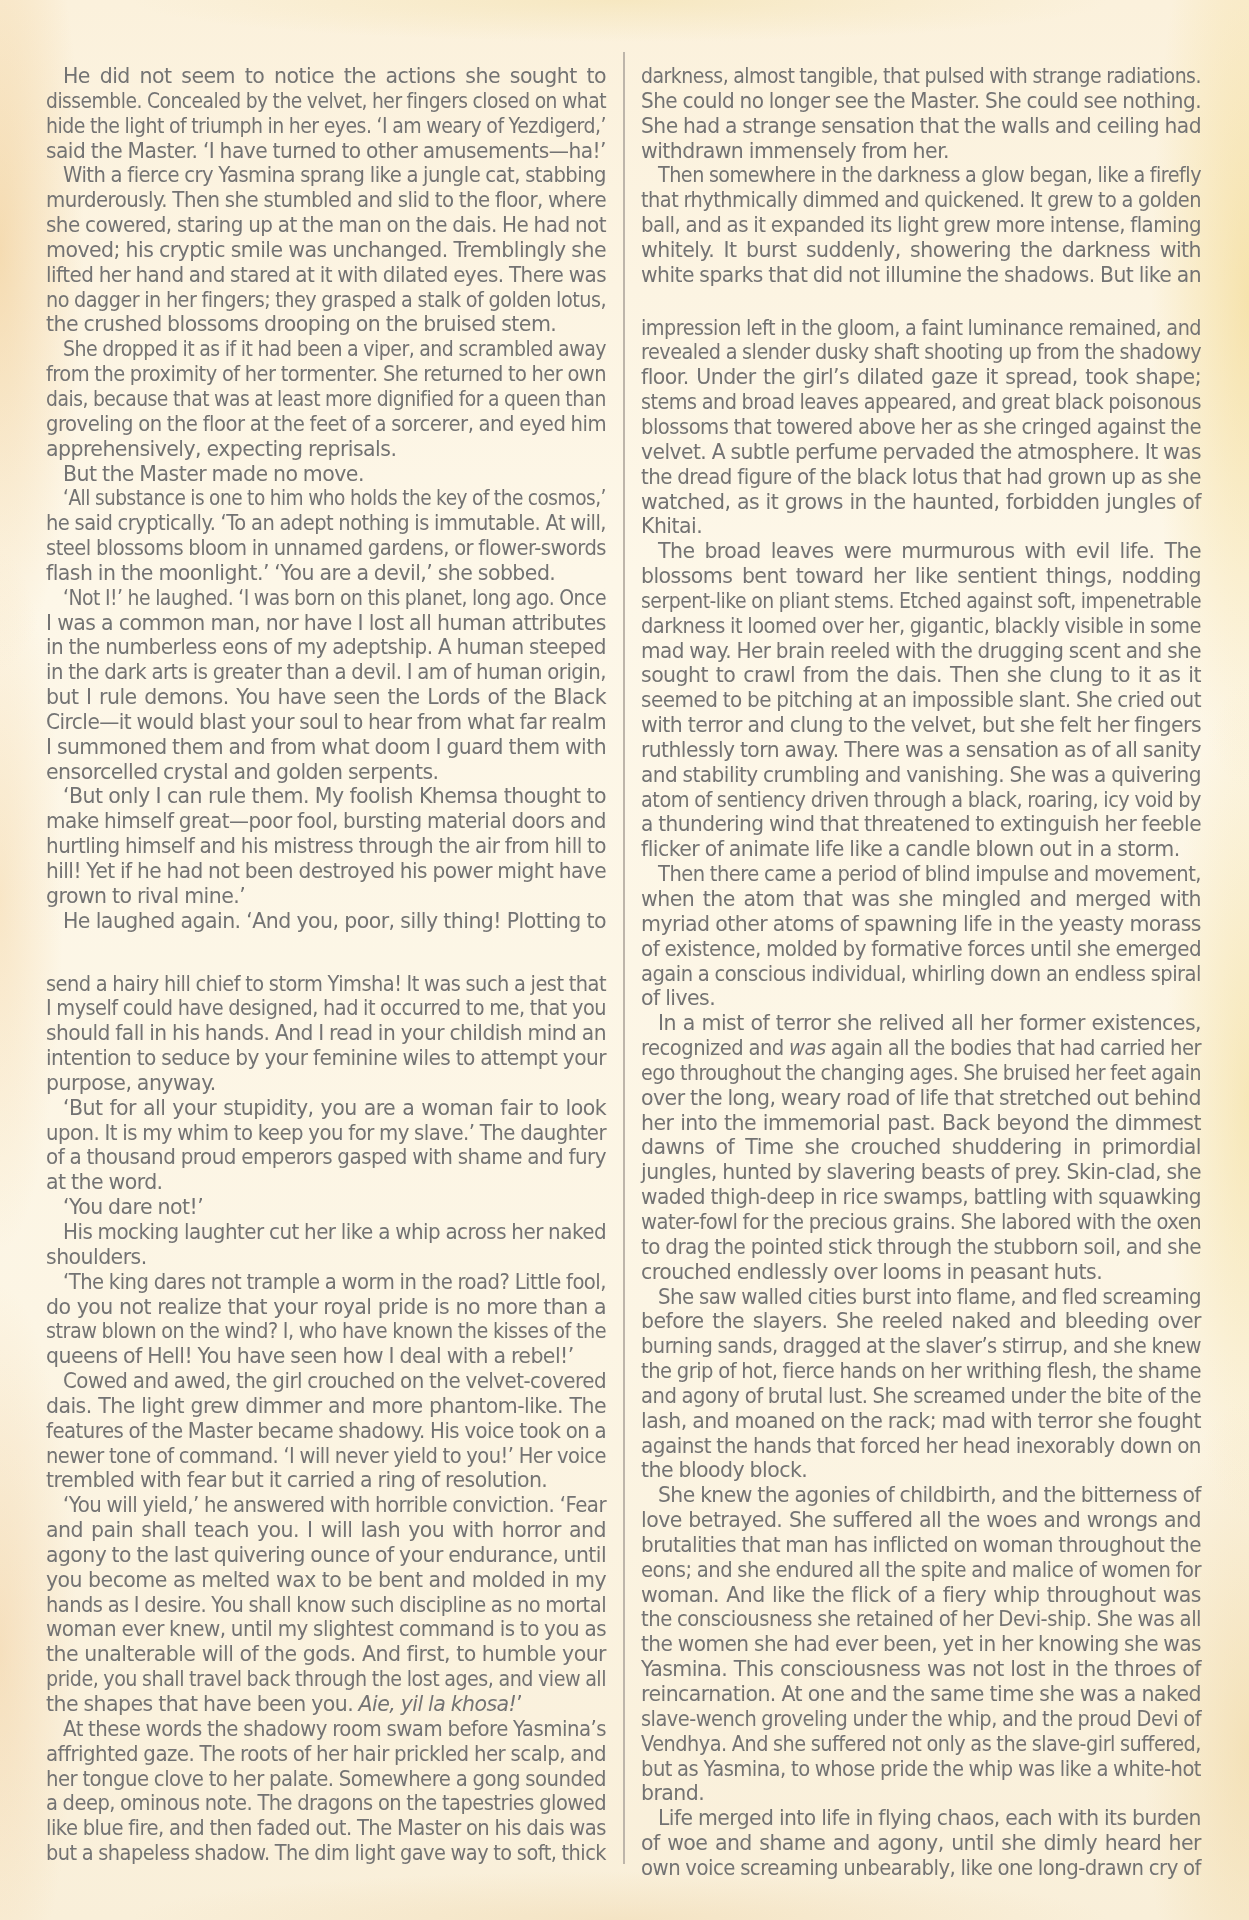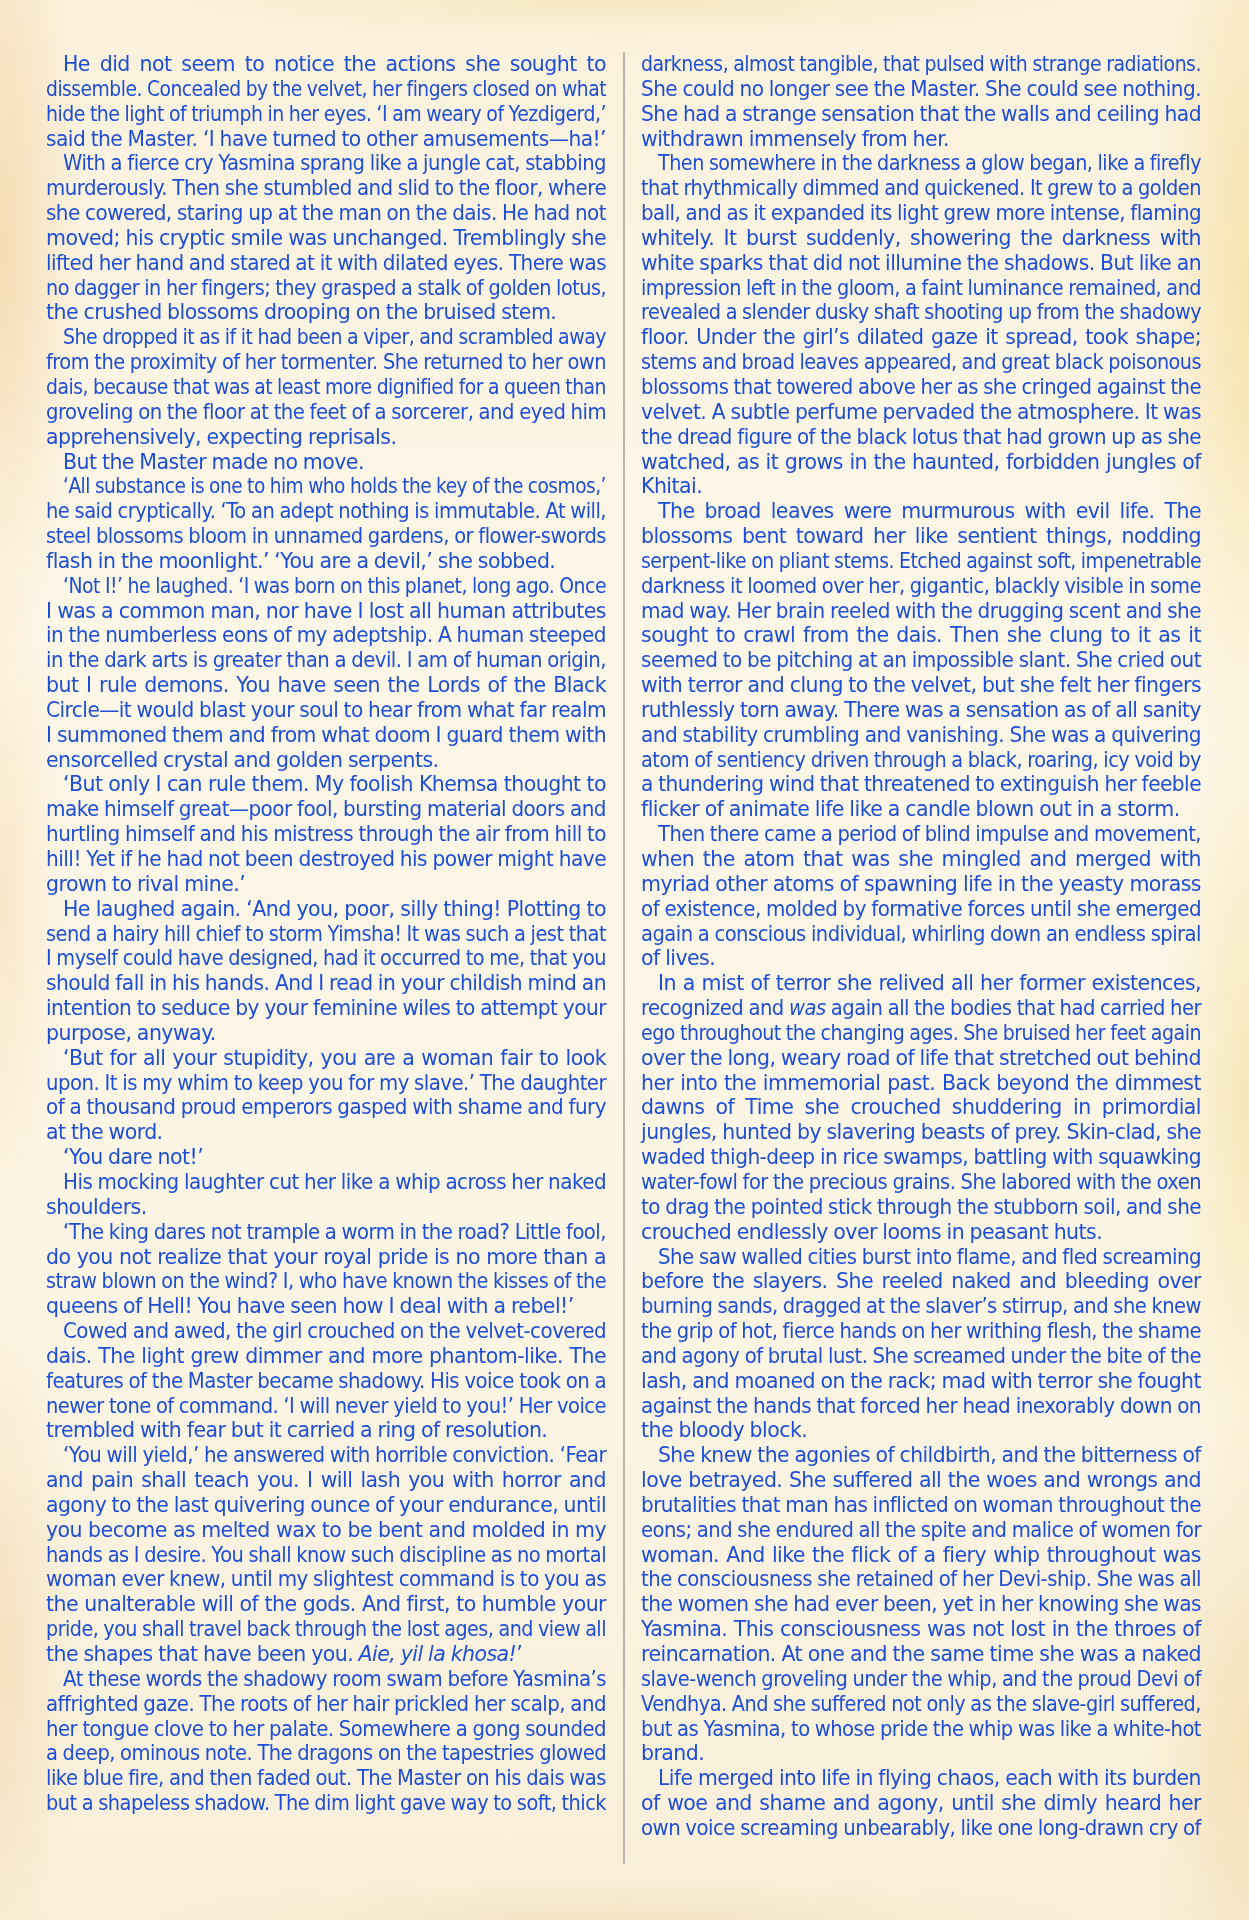--- a/index.html
+++ b/index.html
@@ -19,23 +19,23 @@
       radial-gradient(ellipse 110px 520px at 0px 1650px, rgba(238,196,140,0.40), rgba(238,196,140,0) 70%),
       radial-gradient(ellipse 140px 700px at 1249px 300px, rgba(240,210,120,0.50), rgba(240,210,120,0) 70%),
       radial-gradient(ellipse 120px 600px at 1249px 1100px, rgba(240,214,130,0.45), rgba(240,214,130,0) 70%),
       radial-gradient(ellipse 150px 500px at 1249px 1750px, rgba(236,206,140,0.45), rgba(236,206,140,0) 70%),
       radial-gradient(ellipse 700px 60px at 620px 0px, rgba(240,220,160,0.45), rgba(240,220,160,0) 70%),
       radial-gradient(ellipse 700px 70px at 620px 1920px, rgba(238,214,170,0.45), rgba(238,214,170,0) 70%),
       linear-gradient(180deg, #fbf1dc 0%, #fdf7e8 30%, #fcf5e4 70%, #f9efd9 100%);
   }
   .column {
     position: absolute;
-    top: 52px;
+    top: 64px;
     width: 560px;
-    color: #1d4ed8;
+    color: #737373;
   }
   .col-left { left: 46px; }
   .col-right { left: 641px; }
   .divider {
     position: absolute;
     left: 623px;
     top: 52px;
     width: 1.5px;
     height: 1812px;
     background: #bdb5aa;
@@ -109,21 +109,21 @@
     </div>
     <div>
       <span class="line indent">‘But only I can rule them. My foolish Khemsa thought to</span>
       <span class="line" style="text-align: left; text-align-last: left;"><span class="inner" style="width: 573.859px; transform: scaleX(0.9758); white-space: nowrap;">make himself great—poor fool, bursting material doors and</span></span>
       <span class="line" style="text-align: left; text-align-last: left;"><span class="inner" style="width: 574.297px; transform: scaleX(0.9751); white-space: nowrap;">hurtling himself and his mistress through the air from hill to</span></span>
       <span class="line" style="text-align: left; text-align-last: left;"><span class="inner" style="width: 569.734px; transform: scaleX(0.9829); white-space: nowrap;">hill! Yet if he had not been destroyed his power might have</span></span>
       <span class="line last">grown to rival mine.’</span>
     </div>
     <div>
       <span class="line indent">He laughed again. ‘And you, poor, silly thing! Plotting to</span>
-      <span class="line" style="text-align: right; text-align-last: left;"><span class="inner" style="width: 591.594px; transform: scaleX(0.9466); white-space: nowrap;">send a hairy hill chief to storm Yimsha! It was such a jest that</span></span>
+      <span class="line" style="text-align: right; text-align-last: left; margin-top: 38px;"><span class="inner" style="width: 591.594px; transform: scaleX(0.9466); white-space: nowrap;">send a hairy hill chief to storm Yimsha! It was such a jest that</span></span>
       <span class="line" style="text-align: left; text-align-last: left;"><span class="inner" style="width: 593.969px; transform: scaleX(0.9428); white-space: nowrap;">I myself could have designed, had it occurred to me, that you</span></span>
       <span class="line" style="text-align: left; text-align-last: left;"><span class="inner" style="width: 566.844px; transform: scaleX(0.9879); white-space: nowrap;">should fall in his hands. And I read in your childish mind an</span></span>
       <span class="line" style="text-align: left; text-align-last: left;"><span class="inner" style="width: 569.047px; transform: scaleX(0.9841); white-space: nowrap;">intention to seduce by your feminine wiles to attempt your</span></span>
       <span class="line last">purpose, anyway.</span>
     </div>
     <div>
       <span class="line indent">‘But for all your stupidity, you are a woman fair to look</span>
       <span class="line" style="text-align: left; text-align-last: left;"><span class="inner" style="width: 582.203px; transform: scaleX(0.9619); white-space: nowrap;">upon. It is my whim to keep you for my slave.’ The daughter</span></span>
       <span class="line" style="text-align: left; text-align-last: left;"><span class="inner" style="width: 575.953px; transform: scaleX(0.9723); white-space: nowrap;">of a thousand proud emperors gasped with shame and fury</span></span>
       <span class="line last">at the word.</span>
@@ -175,21 +175,21 @@
       <span class="line" style="text-align: left; text-align-last: left;"><span class="inner" style="width: 572.234px; transform: scaleX(0.9786); white-space: nowrap;">She could no longer see the Master. She could see nothing.</span></span>
       <span class="line" style="text-align: left; text-align-last: left;"><span class="inner" style="width: 565.922px; transform: scaleX(0.9895); white-space: nowrap;">She had a strange sensation that the walls and ceiling had</span></span>
       <span class="line last">withdrawn immensely from her.</span>
     </div>
     <div>
       <span class="line indent" style="text-align: left; text-align-last: left;"><span class="inner" style="width: 580.328px; transform: scaleX(0.9357); white-space: nowrap;">Then somewhere in the darkness a glow began, like a firefly</span></span>
       <span class="line" style="text-align: left; text-align-last: left;"><span class="inner" style="width: 592.75px; transform: scaleX(0.9447); white-space: nowrap;">that rhythmically dimmed and quickened. It grew to a golden</span></span>
       <span class="line" style="text-align: left; text-align-last: left;"><span class="inner" style="width: 579.844px; transform: scaleX(0.9658); white-space: nowrap;">ball, and as it expanded its light grew more intense, flaming</span></span>
       <span class="line">whitely. It burst suddenly, showering the darkness with</span>
       <span class="line" style="text-align: left; text-align-last: left;"><span class="inner" style="width: 564.531px; transform: scaleX(0.992); white-space: nowrap;">white sparks that did not illumine the shadows. But like an</span></span>
-      <span class="line" style="text-align: right; text-align-last: left;"><span class="inner" style="width: 596.641px; transform: scaleX(0.9386); white-space: nowrap;">impression left in the gloom, a faint luminance remained, and</span></span>
+      <span class="line" style="text-align: right; text-align-last: left; margin-top: 28px;"><span class="inner" style="width: 596.641px; transform: scaleX(0.9386); white-space: nowrap;">impression left in the gloom, a faint luminance remained, and</span></span>
       <span class="line" style="text-align: left; text-align-last: left;"><span class="inner" style="width: 597.141px; transform: scaleX(0.9378); white-space: nowrap;">revealed a slender dusky shaft shooting up from the shadowy</span></span>
       <span class="line">floor. Under the girl’s dilated gaze it spread, took shape;</span>
       <span class="line" style="text-align: left; text-align-last: left;"><span class="inner" style="width: 596.938px; transform: scaleX(0.9381); white-space: nowrap;">stems and broad leaves appeared, and great black poisonous</span></span>
       <span class="line" style="text-align: left; text-align-last: left;"><span class="inner" style="width: 585.891px; transform: scaleX(0.9558); white-space: nowrap;">blossoms that towered above her as she cringed against the</span></span>
       <span class="line" style="text-align: left; text-align-last: left;"><span class="inner" style="width: 565.609px; transform: scaleX(0.9901); white-space: nowrap;">velvet. A subtle perfume pervaded the atmosphere. It was</span></span>
       <span class="line" style="text-align: left; text-align-last: left;"><span class="inner" style="width: 578.328px; transform: scaleX(0.9683); white-space: nowrap;">the dread figure of the black lotus that had grown up as she</span></span>
       <span class="line">watched, as it grows in the haunted, forbidden jungles of</span>
       <span class="line last">Khitai.</span>
     </div>
     <div>

